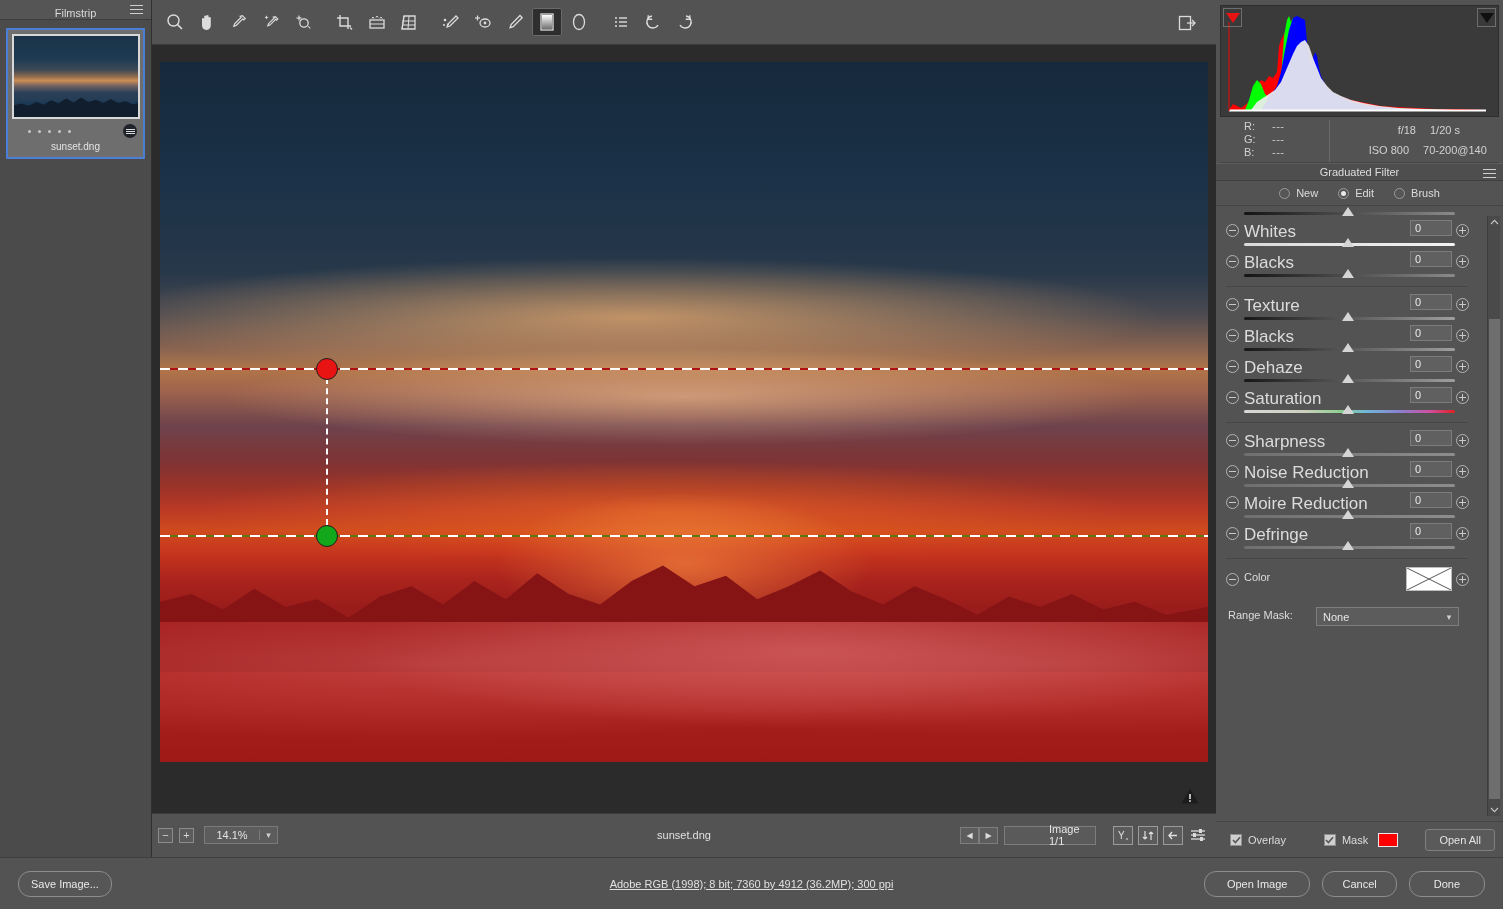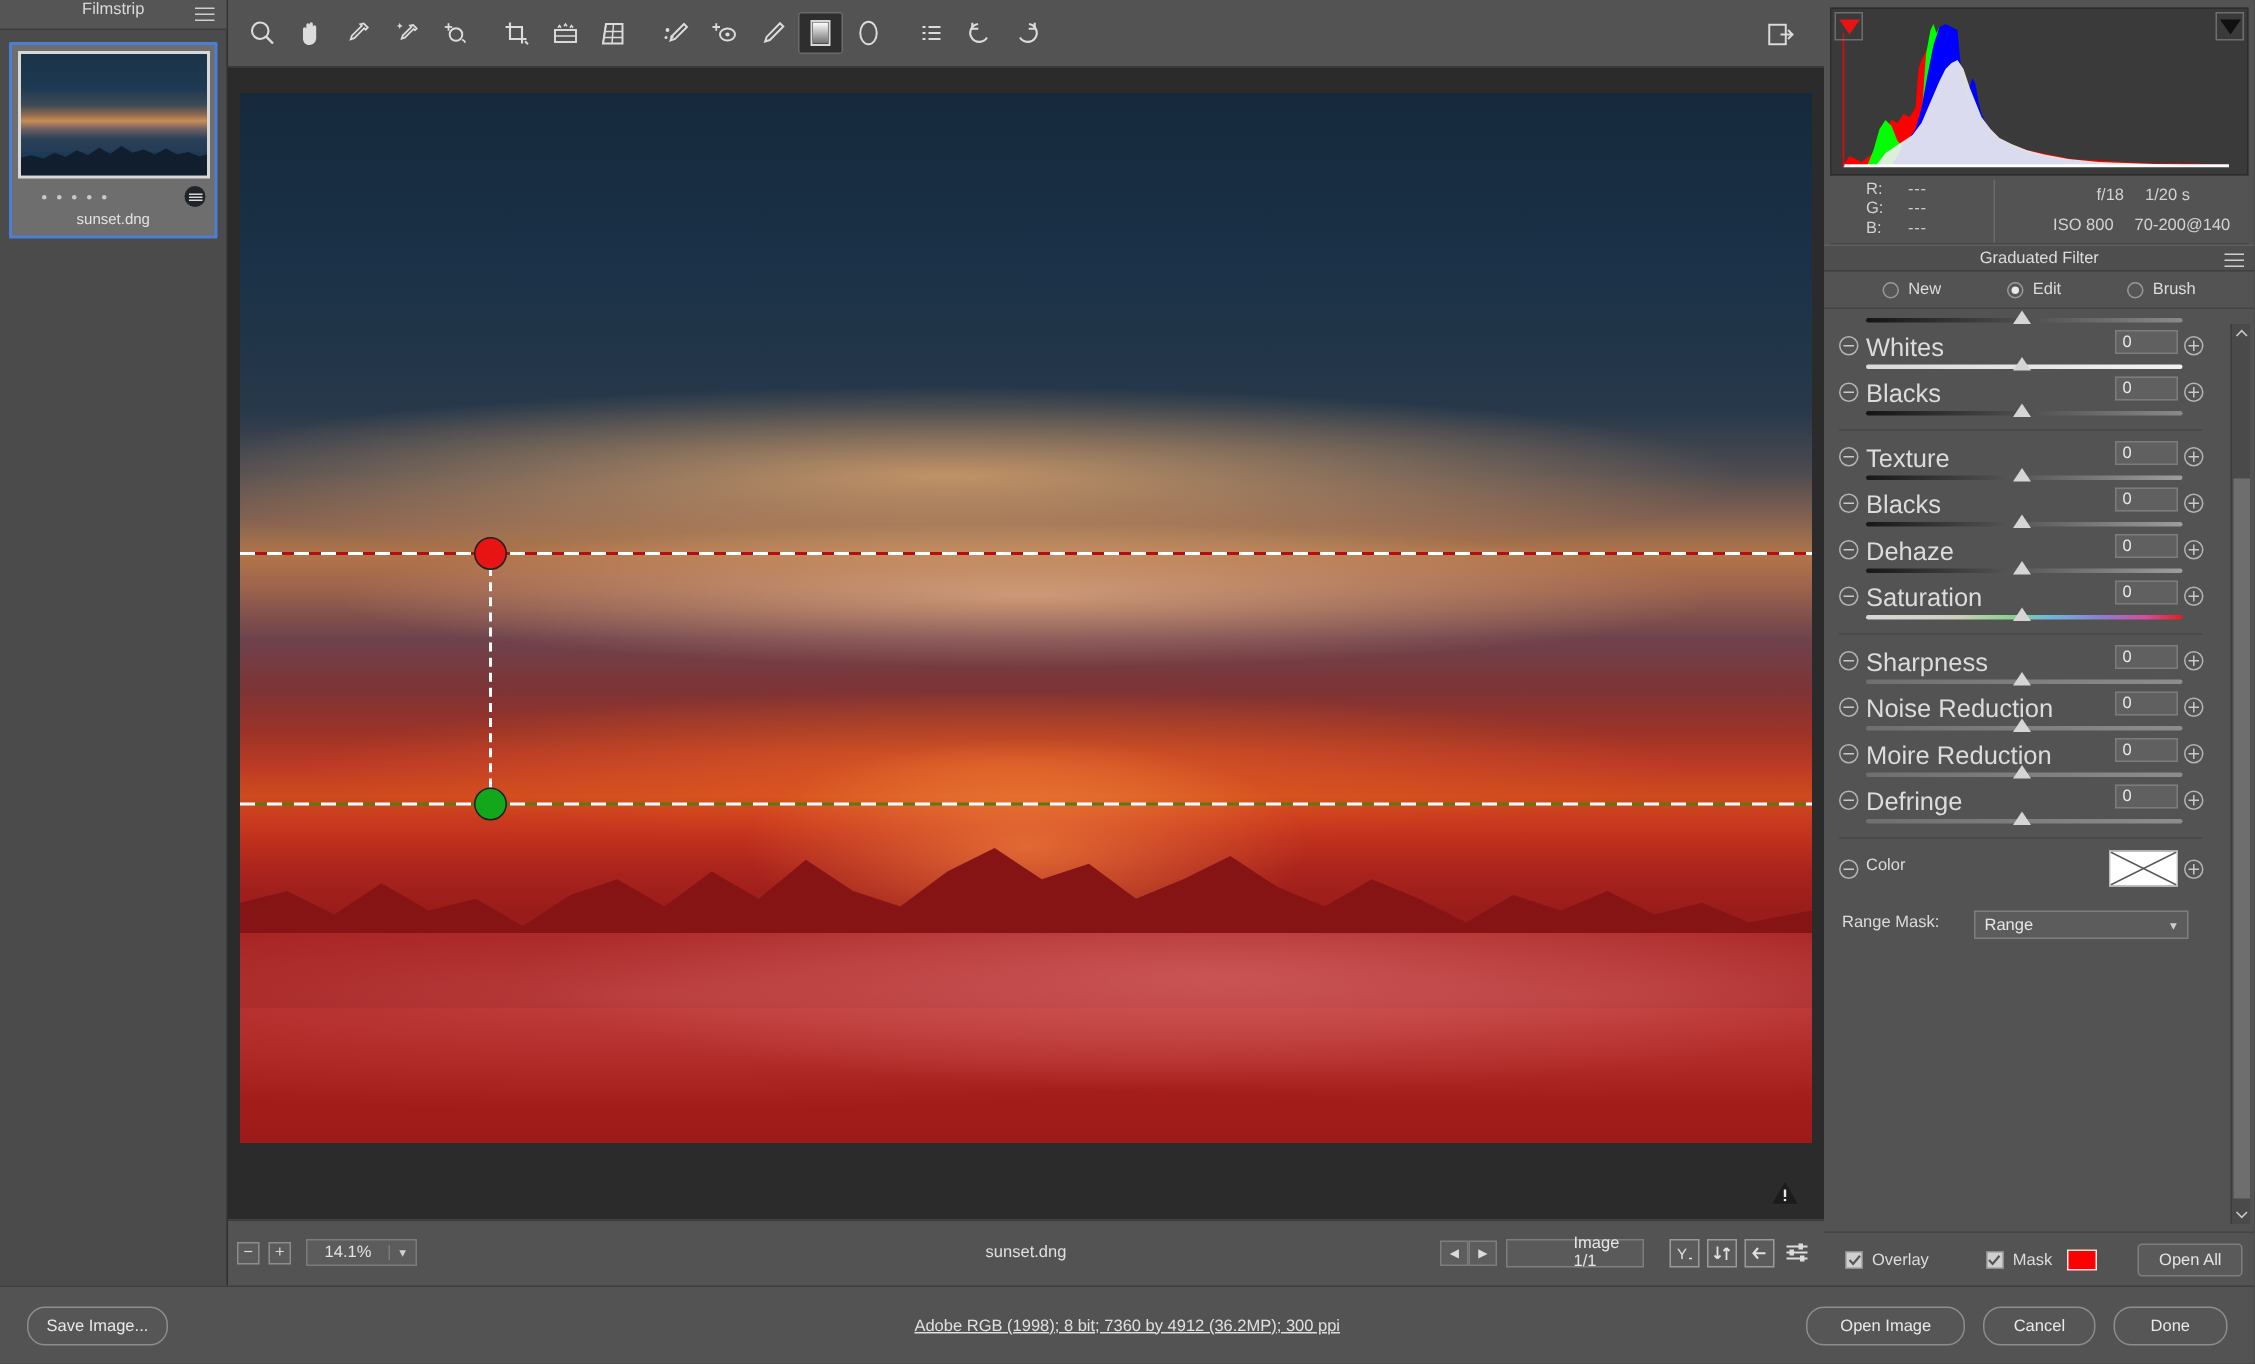--- a/index.html
+++ b/index.html
@@ -16,21 +16,21 @@
   #app { position: relative; width: 1503px; height: 909px; }
 
   
   #filmstrip {
     position: absolute; left: 0; top: 0; width: 152px; height: 857px;
     background: #4b4b4b;
     border-right: 1px solid #303030;
   }
   .fs-header {
     position: relative; height: 20px; background: #555555;
-    display: flex; align-items: flex-start; justify-content: center;
+    display: flex; align-items: flex-end; justify-content: center;
     border-bottom: 1px solid #3c3c3c;
   }
   .fs-title { font-size: 11px; color: #d9d9d9; }
   .fs-menu { position: absolute; right: 8px; top: 5px; width: 13px; height: 10px; }
   .fs-menu i { display:block; height:1px; background:#cfcfcf; margin-bottom:3px; }
   .fs-thumb-wrap {
     margin: 8px 6px 0 6px; padding: 4px 4px 3px 4px;
     background: #6e6e6e; border: 2px solid #4b7fd6; border-radius: 1px;
   }
   .fs-thumb {
@@ -241,21 +241,21 @@
 
   #panel-header {
     position: relative; height: 18px; background: #4e4e4e; border-top: 1px solid #5e5e5e;
     border-bottom: 1px solid #3f3f3f;
     display: flex; align-items: center; justify-content: center;
   }
   #panel-header .t { font-size: 11px; color: #dddddd; }
   #panel-menu { position: absolute; right: 7px; top: 5px; width: 13px; }
   #panel-menu i { display:block; height:1px; background:#cfcfcf; margin-bottom:3px; }
 
-  #mode-row { height: 24px; display: flex; align-items: center; justify-content: center; gap: 44px; }
+  #mode-row { height: 24px; display: flex; align-items: center; justify-content: center; gap: 20px; }
   .radio { display: flex; align-items: center; gap: 6px; }
   .radio .dot {
     width: 11px; height: 11px; border-radius: 50%; border: 1px solid #9a9a9a; background: #565656;
     display: flex; align-items: center; justify-content: center;
   }
   .radio.on .dot::after { content:''; width: 5px; height: 5px; border-radius: 50%; background: #e8e8e8; }
   .radio .lab { font-size: 11px; color: #dcdcdc; }
 
   
   #slider-scroll {
@@ -798,21 +798,21 @@
                 <line x1="0" y1="0" x2="44" y2="22" stroke="#555555" stroke-width="1"></line>
                 <line x1="44" y1="0" x2="0" y2="22" stroke="#555555" stroke-width="1"></line>
               </svg>
           </div>
           <div class="plus"></div>
         </div>
 
         <div id="rangemask-row">
           <span class="lbl">Range Mask:</span>
           <div id="rangemask-select">
-            <span class="v">Range</span>
+            <span class="v">None</span>
             <span class="c">▾</span>
           </div>
         </div>
 
       </div>
     </div>
 
     <div id="panel-scrollbar">
       <div class="arrow">
         <svg width="9" height="6" viewBox="0 0 9 6">

